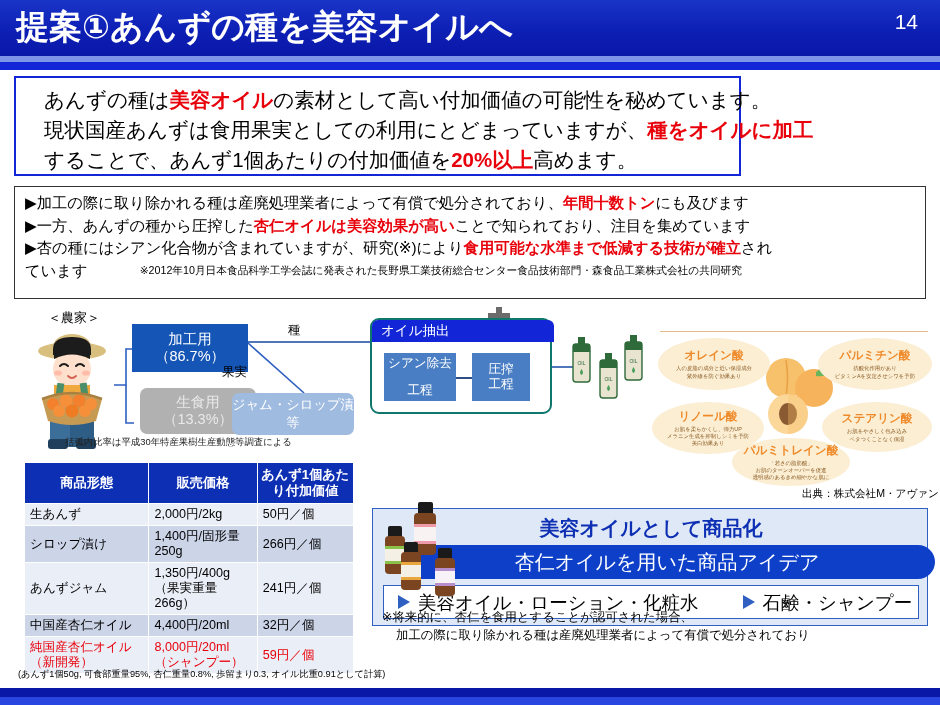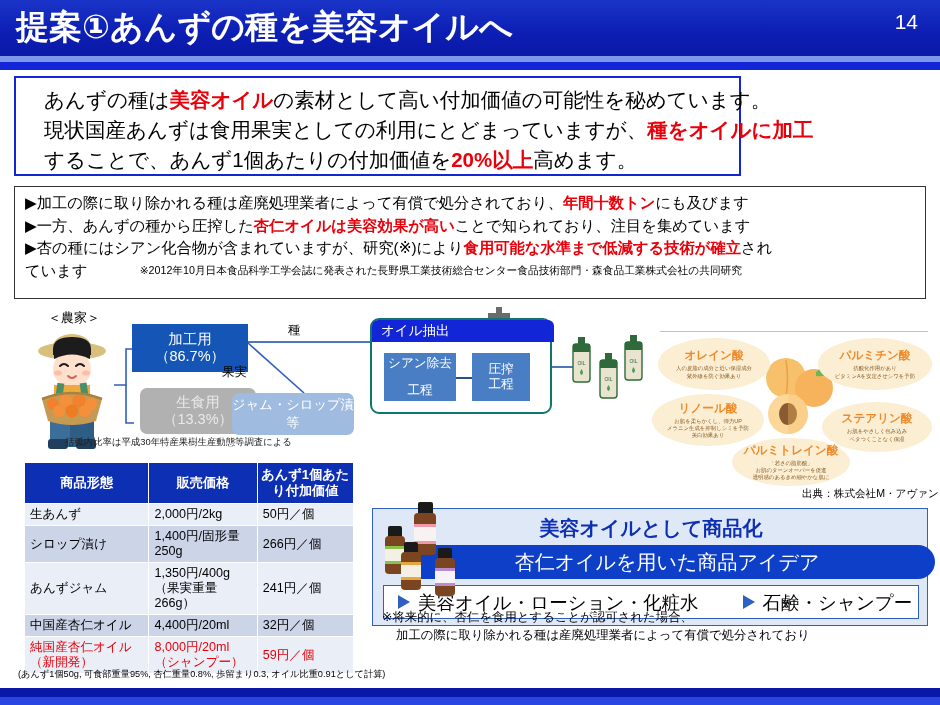--- a/index.html
+++ b/index.html
@@ -145,21 +145,21 @@
   }
   .fa {
     position: absolute; background: #fbeed3; border-radius: 50%;
     display: flex; flex-direction: column; align-items: center; justify-content: center;
     text-align: center; padding: 2px 4px;
   }
   .fa-name { font-size: 11.6px; font-weight: bold; color: #ef8a2a; white-space: nowrap; }
   .fa-desc { font-size: 5.4px; line-height: 7.2px; color: #8a5a22; margin-top: 2px; }
   .fa-oleic      { left: 8px;   top: 32px;  width: 112px; height: 52px; }
   .fa-palmitic   { left: 168px; top: 32px;  width: 114px; height: 52px; }
-  .fa-linoleic   { left: 2px;   top: 88px;  width: 112px; height: 52px; }
+  .fa-linoleic   { left: 2px;   top: 96px;  width: 112px; height: 52px; }
   .fa-stearic    { left: 172px; top: 96px;  width: 110px; height: 50px; }
   .fa-palmitoleic{ left: 82px;  top: 132px; width: 118px; height: 48px; }
   .apricots { position: absolute; left: 110px; top: 46px; width: 76px; height: 86px; }
 
   .source-note {
     position: absolute; left: 802px; top: 487px;
     font-size: 10.6px; color: #000; white-space: nowrap;
   }
 
   

